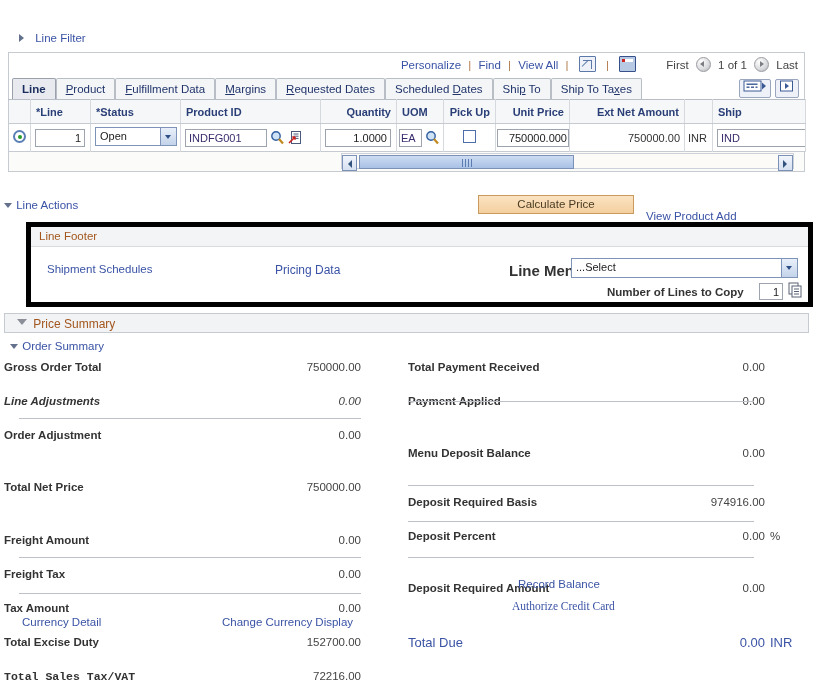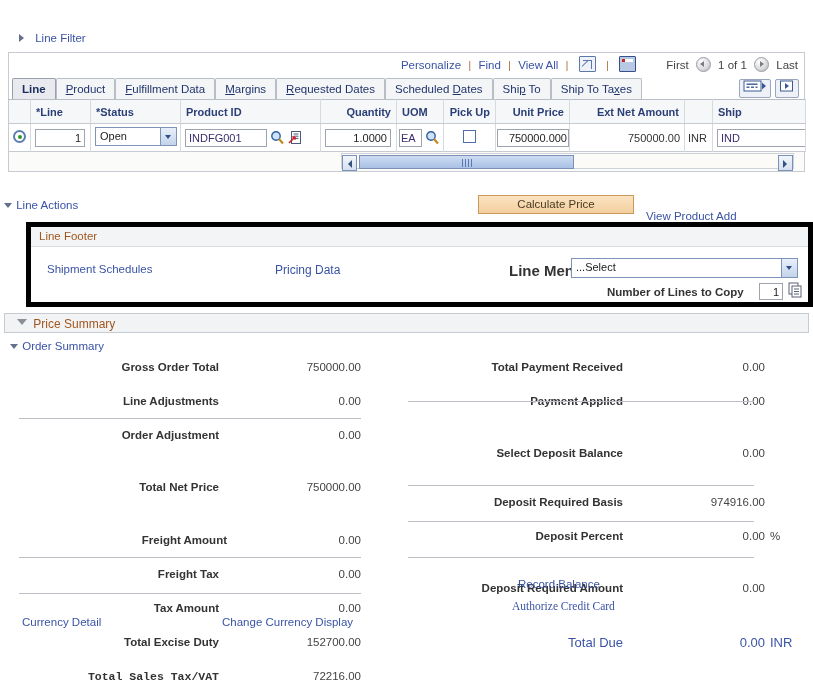--- a/index.html
+++ b/index.html
@@ -204,21 +204,21 @@
     color:#a2561d;font-size:12px;padding-left:6px;box-sizing:border-box;
   }
   .os-row{height:22px;line-height:22px;padding-left:6px;font-size:11.5px;margin-top:2px;}
 
   .sumwrap{position:absolute;left:0;top:48px;width:805px;}
   .col{position:absolute;top:0;}
   .colL{left:0;width:400px;}
   .colR{left:404px;width:400px;}
   .srow{position:relative;height:17px;}
   .slabel{
-    position:absolute;right:0;width:100%;text-align:right;font-size:11.5px;
+    position:absolute;right:0;width:100%;font-size:11.5px;
     font-weight:bold;color:#333;
   }
   .sval{position:absolute;text-align:right;font-size:11.5px;color:#444;}
   .rule{border-top:1px solid #bdc1c7;}
   .big{font-size:13px;color:#3a53a5;font-weight:normal;}
   .bigv{font-size:13px;color:#3a53a5;}
 
   .bottom-link{font-size:11.5px;}
 </style>
 </head>
@@ -416,35 +416,35 @@
       <span class="lnk">Order Summary</span>
     </div>
 
     <div class="sumwrap">
 
       <div class="col colL">
         <div class="srow" style="top:0;">
           <span class="slabel" style="width:215px;left:0;">Gross Order Total</span>
           <span class="sval" style="left:262px;width:95px;">750000.00</span>
         </div>
-        <div class="srow" style="top:17px;">
+        <div class="srow" style="top:17px;font-style:italic;">
           <span class="slabel" style="width:215px;left:0;">Line Adjustments</span>
           <span class="sval" style="left:262px;width:95px;">0.00</span>
         </div>
         <div class="srow" style="top:34px;">
           <span class="slabel" style="width:215px;left:0;">Order Adjustment</span>
           <span class="sval" style="left:262px;width:95px;">0.00</span>
         </div>
         <div class="rule" style="position:absolute;left:15px;width:342px;top:57px;"></div>
         <div class="srow" style="top:69px;">
           <span class="slabel" style="width:215px;left:0;">Total Net Price</span>
           <span class="sval" style="left:262px;width:95px;">750000.00</span>
         </div>
         <div class="srow" style="top:105px;">
-          <span class="slabel" style="width:215px;left:8px;">Freight Amount</span>
+          <span class="slabel" style="width:215px;left:0;">Freight Amount</span>
           <span class="sval" style="left:262px;width:95px;">0.00</span>
         </div>
         <div class="srow" style="top:122px;">
           <span class="slabel" style="width:215px;left:0;">Freight Tax</span>
           <span class="sval" style="left:262px;width:95px;">0.00</span>
         </div>
         <div class="srow" style="top:139px;">
           <span class="slabel" style="width:215px;left:0;">Tax Amount</span>
           <span class="sval" style="left:262px;width:95px;">0.00</span>
         </div>
@@ -469,21 +469,21 @@
         <div class="srow" style="top:0;">
           <span class="slabel" style="width:215px;left:0;">Total Payment Received</span>
           <span class="sval" style="left:262px;width:95px;">0.00</span>
         </div>
         <div class="srow" style="top:17px;">
           <span class="slabel" style="width:215px;left:0;">Payment Applied</span>
           <span class="sval" style="left:262px;width:95px;">0.00</span>
         </div>
         <div class="rule" style="position:absolute;left:0;width:346px;top:40px;"></div>
         <div class="srow" style="top:52px;">
-          <span class="slabel" style="width:215px;left:0;">Select Deposit Balance</span>
+          <span class="slabel" style="width:215px;left:0;">Menu Deposit Balance</span>
           <span class="sval" style="left:262px;width:95px;">0.00</span>
         </div>
         <div class="srow" style="top:84px;">
           <span class="slabel" style="width:215px;left:0;">Deposit Required Basis</span>
           <span class="sval" style="left:262px;width:95px;">974916.00</span>
         </div>
         <div class="srow" style="top:101px;">
           <span class="slabel" style="width:215px;left:0;">Deposit Percent</span>
           <span class="sval" style="left:247px;width:110px;">0.00</span>
           <span class="sval" style="left:362px;width:20px;text-align:left;">%</span>

